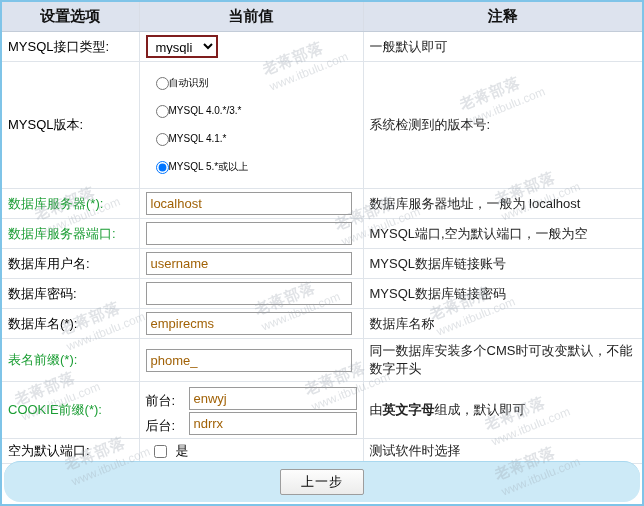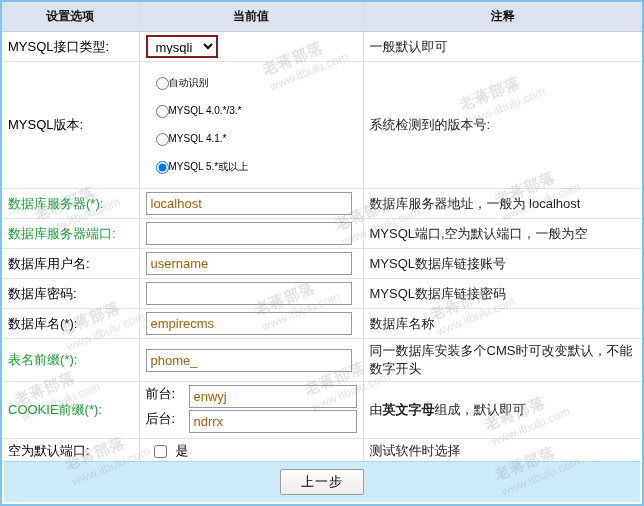--- a/index.html
+++ b/index.html
@@ -25,21 +25,21 @@
   .wm .l2{font-size:12px;display:block;margin-top:1px;}
   
   table.form{
     border-collapse:collapse;width:640px;table-layout:fixed;
     position:relative;z-index:2;
   }
   table.form col.c1{width:137px;}
   table.form col.c2{width:224px;}
   table.form col.c3{width:279px;}
   table.form th{
-    background:#dde3ee;color:#111;font-weight:bold;font-size:12px;
+    background:#dde3ee;color:#111;font-weight:bold;font-size:15px;
     height:27px;text-align:center;border-bottom:1px solid #c3ccd8;
     border-right:1px solid #d8dde6;
   }
   table.form th:last-child{border-right:none;}
   table.form td{
     border-bottom:1px solid #dfe4ea;
     border-right:1px solid #dfe4ea;
     padding:3px 6px;vertical-align:middle;background:transparent;
     font-size:13px;line-height:18px;
   }
@@ -58,29 +58,29 @@
   input.txt{
     font-family:"Liberation Sans",sans-serif;font-size:13px;color:#a16207;
     border:1px solid #9a9a9a;background:#fff;
     height:19px;line-height:19px;padding:1px 4px;width:196px;box-sizing:content-box;
   }
   input.txt.small{width:158px;}
   .radios{padding:4px 0 4px 10px;}
   .radio-row{display:flex;align-items:center;height:28px;}
   .radio-row .rlabel{font-size:10px;white-space:nowrap;}
   input[type=radio],input[type=checkbox]{margin:0;}
-  .cookie-row{display:flex;align-items:flex-start;height:25px;}
+  .cookie-row{display:flex;align-items:flex-end;height:25px;}
   .cookie-row .clabel{width:44px;white-space:nowrap;}
   .chk-wrap{display:flex;align-items:center;padding-left:8px;}
   .chk-wrap .clbl{margin-left:9px;}
   
   .footer{
     position:absolute;left:2px;right:2px;bottom:2px;height:40px;
     background:#cdeaf7;border-top:1px solid #a9d8ef;
-    display:flex;align-items:center;justify-content:center;gap:14px;z-index:3;
+    display:flex;align-items:center;justify-content:center;gap:14px;z-index:3;border-radius:16px;
   }
   .btn{
     font-family:"Liberation Sans",sans-serif;font-size:13px;color:#000;
     background:linear-gradient(#fdfdfd,#ececeb);
     border:1px solid #9d9d9d;border-radius:2px;
     padding:3px 20px;cursor:pointer;letter-spacing:1px;
   }
   .spacer{height:42px;}
 </style>
 </head>

